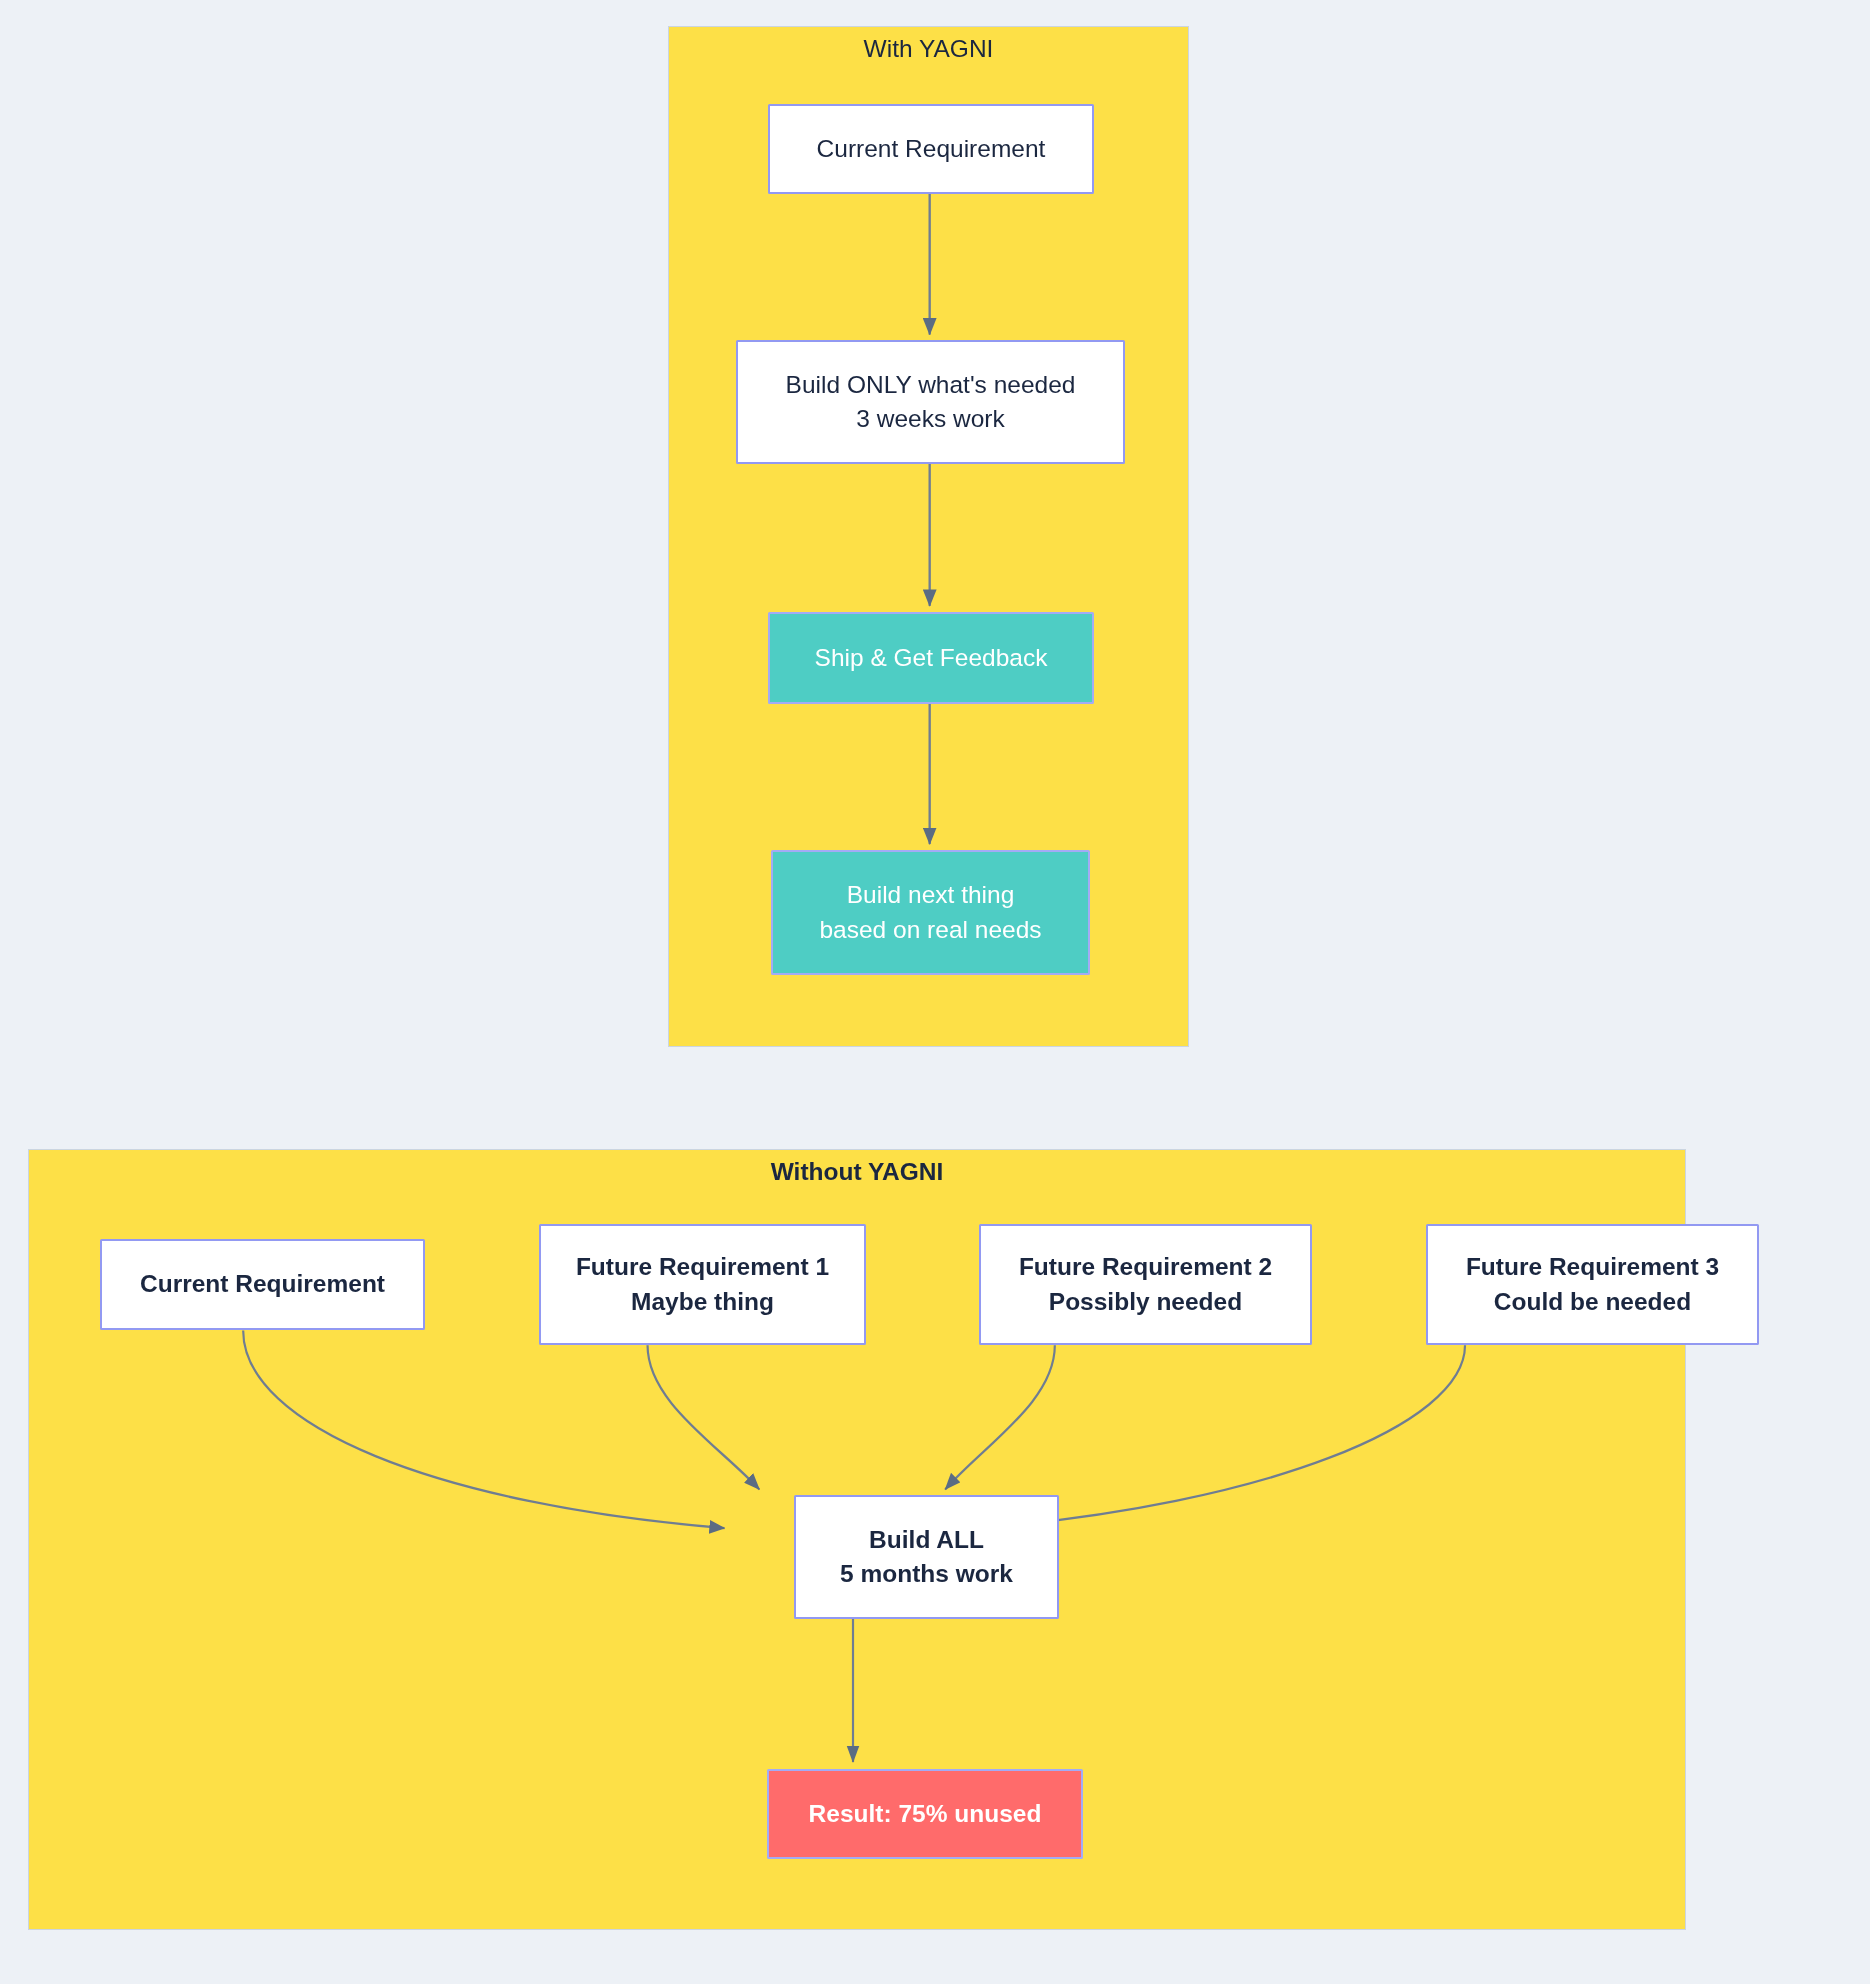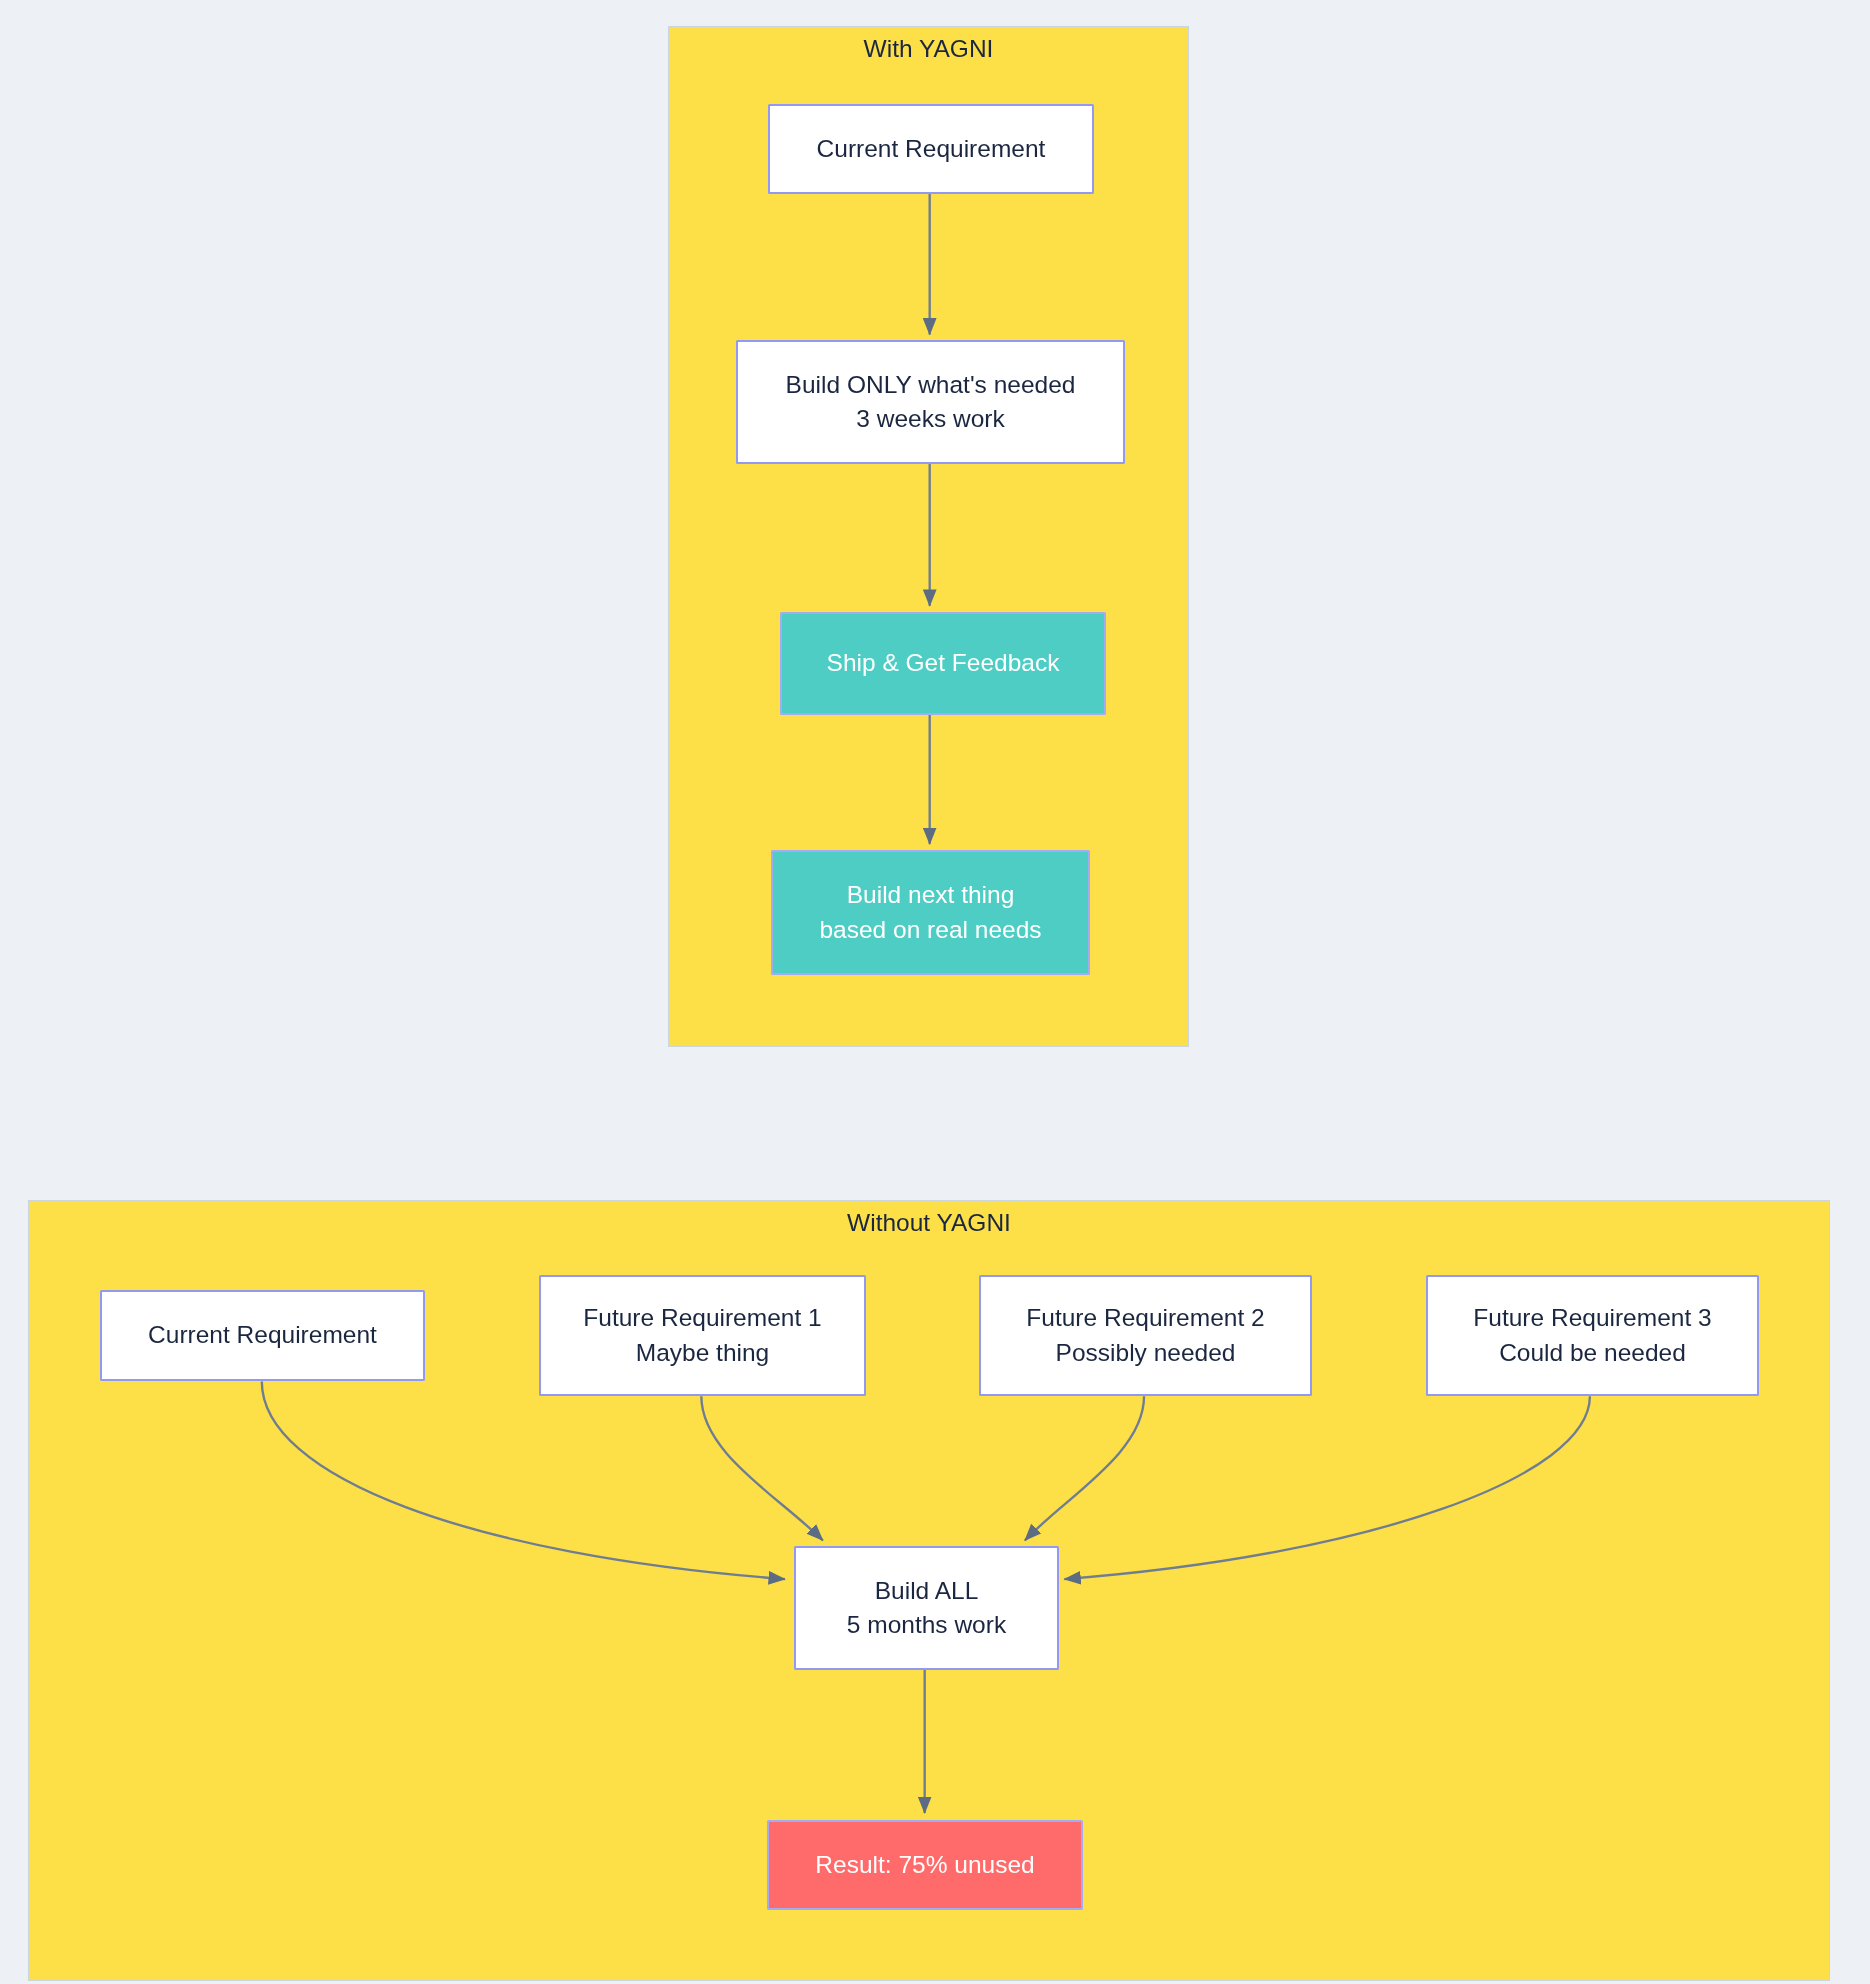--- a/index.html
+++ b/index.html
@@ -10,21 +10,21 @@
     font-family:"Liberation Sans", sans-serif;
     overflow:hidden;
   }
   .panel{
     position:absolute;
     background:#fde047;
     border:1.6px solid #CBD5E0;
     box-sizing:border-box;
   }
   .panel-top{left:668px;top:26px;width:521px;height:1021px;}
-  .panel-bottom{left:28px;top:1200px;width:1802px;height:781px;}
+  .panel-bottom{left:28px;top:1149px;width:1658px;height:781px;font-weight:bold;}
   .panel-title{
     position:absolute;top:4.7px;left:0;right:0;
     text-align:center;
     font-size:24.5px;line-height:1.4;
     color:#1B2740;
   }
   .connectors{position:absolute;left:0;top:0;width:100%;height:100%;pointer-events:none;}
   .edge{fill:none;stroke:#6F7D92;stroke-width:3px;}
   .node{
     position:absolute;
@@ -63,21 +63,21 @@
 
     <div class="node" style="left:99px;top:77px;width:326px;height:90px;">
       <span class="nline">Current Requirement</span>
     </div>
 
     <div class="node" style="left:67px;top:313px;width:389px;height:124px;">
       <span class="nline">Build ONLY what's needed</span>
       <span class="nline">3 weeks work</span>
     </div>
 
-    <div class="node node--teal" style="left:111px;top:585px;width:326px;height:103px;">
+    <div class="node node--teal" style="left:99px;top:585px;width:326px;height:92px;">
       <span class="nline">Ship &amp; Get Feedback</span>
     </div>
 
     <div class="node node--teal" style="left:102px;top:823px;width:319px;height:125px;">
       <span class="nline">Build next thing</span>
       <span class="nline">based on real needs</span>
     </div>
   </section>
 
   <section class="panel panel-bottom">

